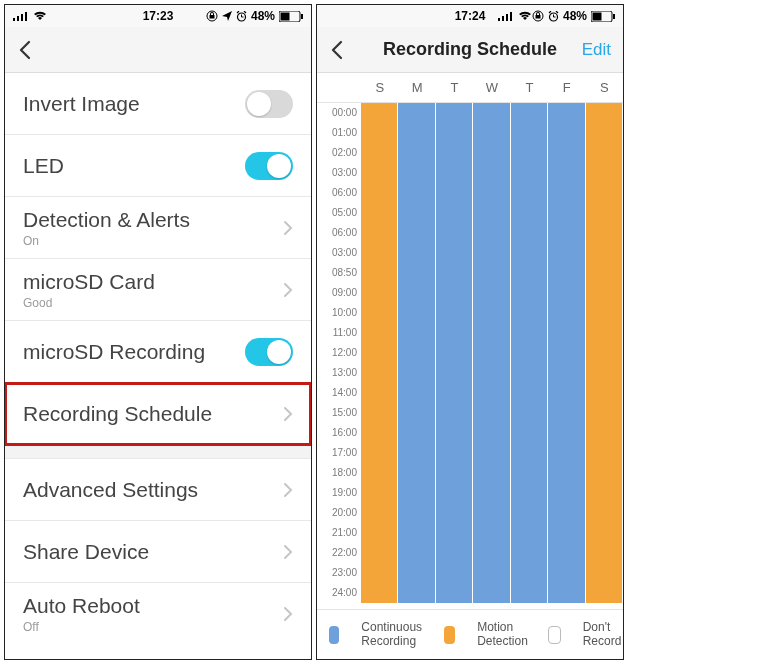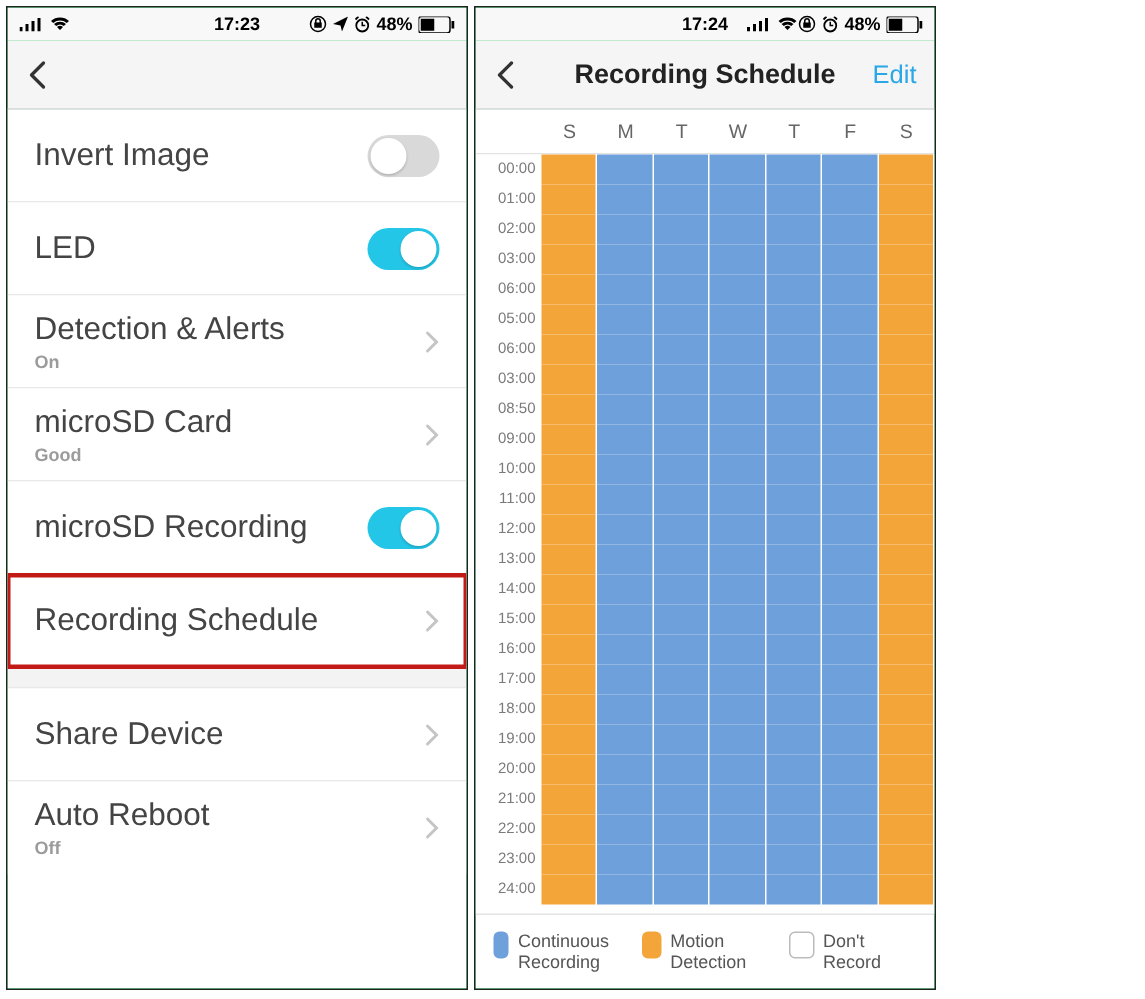--- a/index.html
+++ b/index.html
@@ -54,21 +54,21 @@
   }
   .content { flex: 1; background: #fff; overflow: hidden; }
   .row {
     display: flex; align-items: center; justify-content: space-between;
     padding: 0 18px; min-height: 62px;
     border-bottom: 1px solid #e8e8e8;
     background: #fff;
   }
   .row .labelblock { display:flex; flex-direction:column; gap:2px;}
   .row .label { font-size: 21px; color: #444; }
-  .row .sub { font-size: 12px; color: #9b9b9b; font-weight: bold; }
+  .row .sub { font-size: 12px; color: #9b9b9b; }
   .chevron { color: #c5c5c5; }
   .toggle {
     width: 48px; height: 28px; border-radius: 14px; position: relative;
     transition: background .2s;
   }
   .toggle.on { background: #24c6e8; }
   .toggle.off { background: #d9d9d9; }
   .toggle .knob {
     width: 24px; height: 24px; border-radius: 50%; background: #fff;
     position: absolute; top: 2px; box-shadow: 0 1px 2px rgba(0,0,0,.2);
@@ -91,21 +91,21 @@
   .grid { flex:1; display:flex; }
   .grid .col { flex:1; display:flex; flex-direction:column; border-right:1px solid #fff;}
   .grid .cell { height:20px; }
   .cell.continuous { background:#6ea0dc; }
   .cell.motion { background:#f3a53a; }
   .legend {
     height: 50px; display:flex; align-items:center; gap:14px;
     padding: 0 12px; border-top:1px solid #e3e3e3; font-size:12px; color:#555;
     justify-content: space-between;
   }
-  .legend-item { display:flex; gap:6px; flex:1;}
+  .legend-item { display:flex; align-items:center; gap:22px; flex:1;}
   .swatch { width:18px; height:18px; border-radius:4px; }
   .swatch.blue { background:#6ea0dc; }
   .swatch.orange { background:#f3a53a; }
   .swatch.empty { background:#fff; border:1px solid #bbb; }
   .legend-label { line-height:1.1; }
 
   
   svg { display:block; }
 </style>
 </head>
@@ -226,20 +226,30 @@
         </div>
       <span class="chevron">
           <svg width="10" height="16">
             <path d="M2 2 L8 8 L2 14" stroke="#c5c5c5" stroke-width="2" fill="none" stroke-linecap="round"></path>
           </svg>
         </span>
     </div>
 
     <div class="section-gap"></div>
 
+    <div class="row">
+      <div class="labelblock">
+          <div class="label">Advanced Settings</div>
+        </div>
+      <span class="chevron">
+          <svg width="10" height="16">
+            <path d="M2 2 L8 8 L2 14" stroke="#c5c5c5" stroke-width="2" fill="none" stroke-linecap="round"></path>
+          </svg>
+        </span>
+    </div>
 
     <div class="row">
       <div class="labelblock">
           <div class="label">Share Device</div>
         </div>
       <span class="chevron">
           <svg width="10" height="16">
             <path d="M2 2 L8 8 L2 14" stroke="#c5c5c5" stroke-width="2" fill="none" stroke-linecap="round"></path>
           </svg>
         </span>

